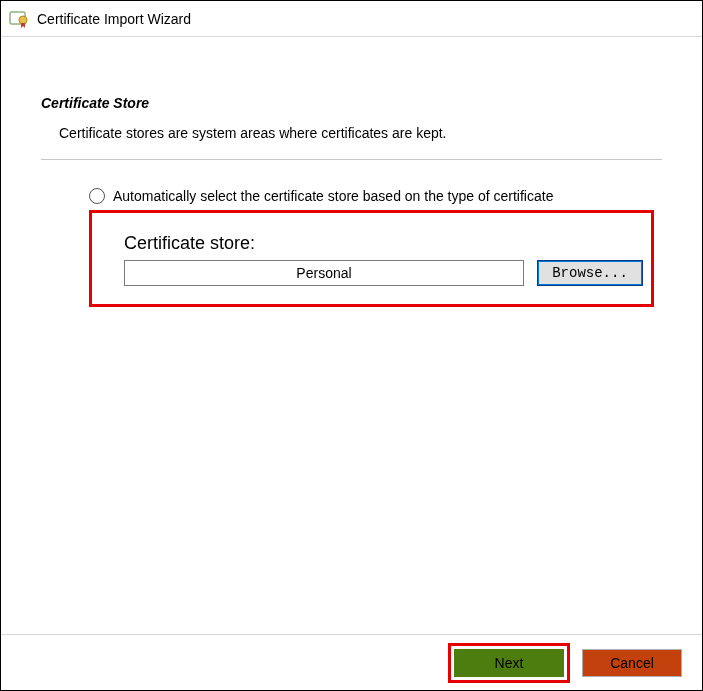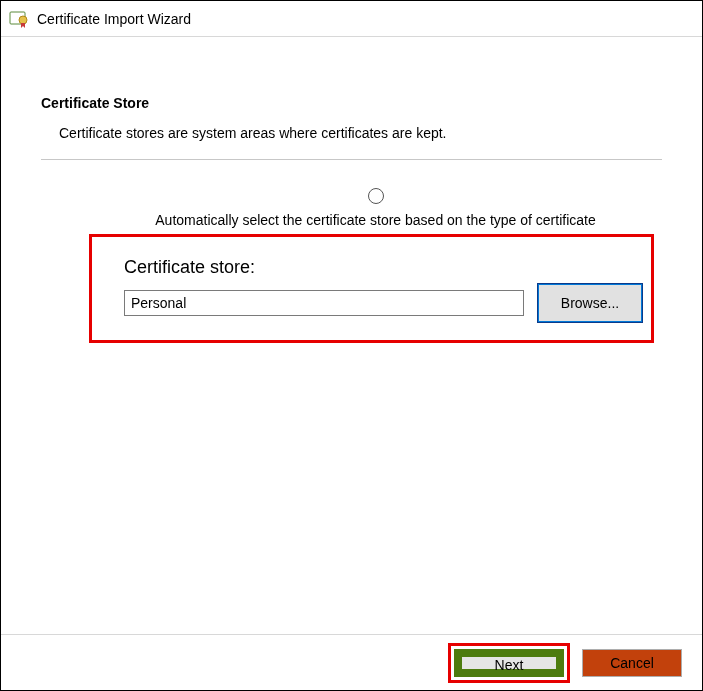--- a/index.html
+++ b/index.html
@@ -23,20 +23,21 @@
       gap: 8px;
     }
     .titlebar .cert-icon { width: 20px; height: 20px; }
     .page {
       padding: 58px 40px 0 40px;
     }
     .page-heading {
       font-size: 14px;
       font-weight: 600;
       margin-bottom: 14px;
+      font-style: italic;
     }
     .page-subdesc {
       font-size: 14px;
       margin-left: 18px;
       margin-bottom: 18px;
     }
     hr.sep {
       border: none;
       border-top: 1px solid #c7c7c7;
       margin-bottom: 28px;
@@ -49,21 +50,21 @@
     }
     .options {
       margin-left: 48px;
     }
     .radio-row {
       display: flex;
       align-items: center;
       gap: 8px;
       font-size: 14px;
     }
-    .radio-row.first { margin-bottom: 6px; flex-direction: column; }
+    .radio-row.first { margin-bottom: 6px; }
     .radio {
       width: 16px; height: 16px;
       border: 1px solid #555;
       border-radius: 50%;
       display: inline-flex;
       align-items: center;
       justify-content: center;
       background: #fff;
     }
     .radio.selected::after {
@@ -90,28 +91,29 @@
       gap: 14px;
     }
     .store-input {
       width: 400px;
       height: 26px;
       border: 1px solid #7a7a7a;
       padding: 2px 6px;
       font-family: inherit;
       font-size: 14px;
       background: #fff;
+      text-align: center;
     }
     .browse-btn {
       width: 104px;
-      height: 38px;
+      height: 24px;
       background: #e1e1e1;
       border: 1px solid #0078d7;
       outline: 1px solid #0a3a8a;
-      font-family: Liberation Sans, sans-serif;
+      font-family: Liberation Mono, monospace;
       font-size: 14px;
       cursor: pointer;
     }
     .footer {
       position: absolute;
       left: 0; right: 0; bottom: 0;
       height: 56px;
       border-top: 1px solid #d8d8d8;
       display: flex;
       justify-content: flex-end;
@@ -119,22 +121,22 @@
       padding-right: 20px;
       gap: 12px;
     }
     .next-wrap {
       border: 3px solid #e60000;
       padding: 3px;
     }
     .next-btn {
       width: 110px;
       height: 28px;
-      background: #e5e5e5;
-      border: 8px solid #4d7c0f;
+      background: #4d7c0f;
+      border: 4px solid #4d7c0f;
       font-family: inherit;
       font-size: 14px;
       cursor: pointer;
     }
     .cancel-btn {
       width: 100px;
       height: 28px;
       background: #c2410c;
       border: 1px solid #adadad;
       font-family: inherit;

